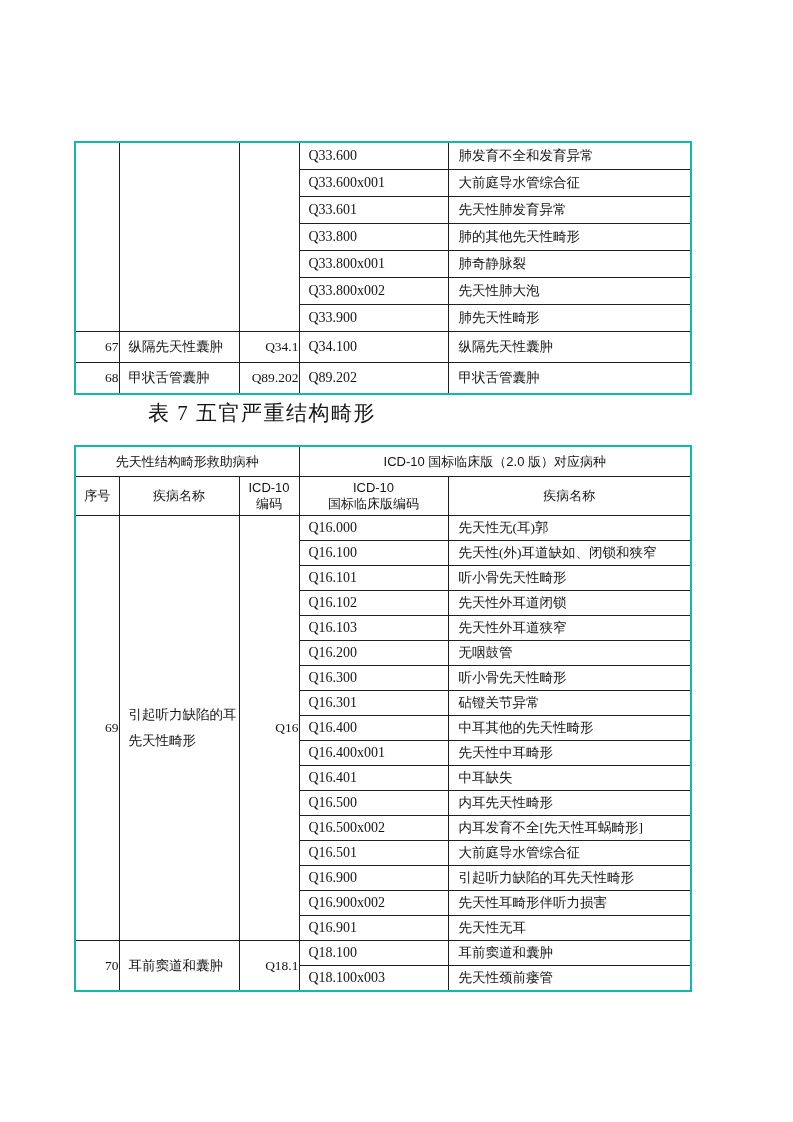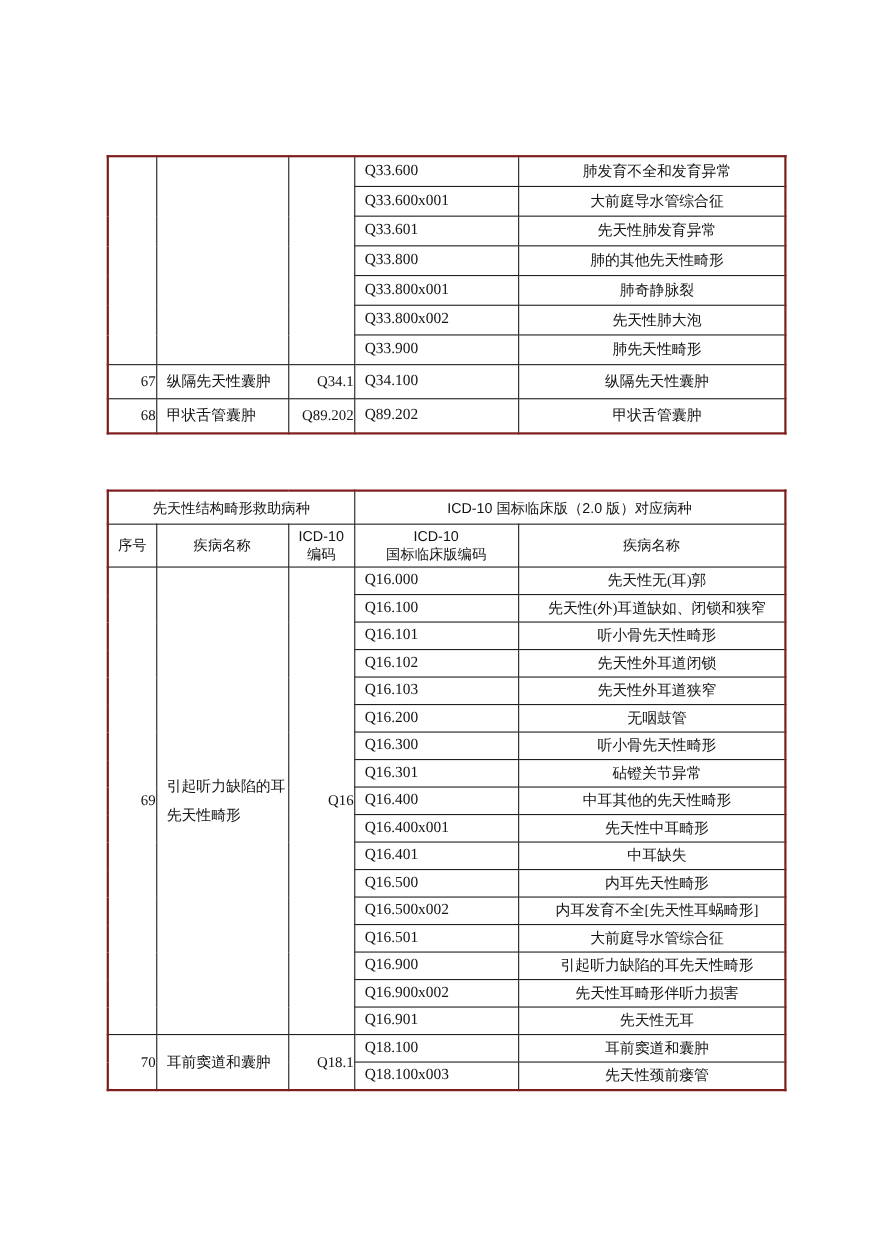--- a/index.html
+++ b/index.html
@@ -10,42 +10,42 @@
     background:#ffffff;
     outline:1px solid #e0e0e0;
     font-family:"Liberation Serif","DejaVu Serif",serif;
     color:#141414;
     overflow:hidden;
   }
   table {
     border-collapse:collapse;
     table-layout:fixed;
     position:absolute;
-    left:97px;
+    left:74px;
     width:616px;
-    border:2px solid #7f1d1d;
+    border:2px solid #14b8a6;
   }
   td {
     border:1px solid #1f1f1f;
     vertical-align:middle;
     font-size:13.5px;
     padding:0;
     overflow:hidden;
     word-break:break-all;
   }
   #table1 { top:141px; }
   #table1 td { height:26px; }
   #table2 { top:445px; }
   #table2 td.data { height:24px; }
 
   .c-seq  { text-align:right; }
   .c-dis  { padding:2px 2px 2px 9px; line-height:26px; }
   .c-icd  { text-align:right; }
   .c-code { padding-left:9px; font-size:14px; }
-  .c-name { padding-left:10px;text-align:center; }
+  .c-name { padding-left:10px; }
 
   .th {
     font-family:"Liberation Sans","DejaVu Sans",sans-serif;
     font-size:13px;
     text-align:center;
     font-weight:normal;
     padding:2px 2px;
   }
   .th-group { height:25px; }
   .th-sub   { height:34px; line-height:16px; }
@@ -121,20 +121,21 @@
       <tr>
         <td class="c-seq">68</td>
         <td class="c-dis">甲状舌管囊肿</td>
         <td class="c-icd">Q89.202</td>
         <td class="c-code">Q89.202</td>
         <td class="c-name">甲状舌管囊肿</td>
       </tr>
     </tbody>
   </table>
 
+  <div class="section-title">表 7 五官严重结构畸形</div>
 
   <table id="table2">
     <colgroup>
       <col style="width:44px">
         <col style="width:120px">
         <col style="width:60px">
       <col style="width:149px">
         <col style="width:243px">
     </colgroup>
     <tbody>

